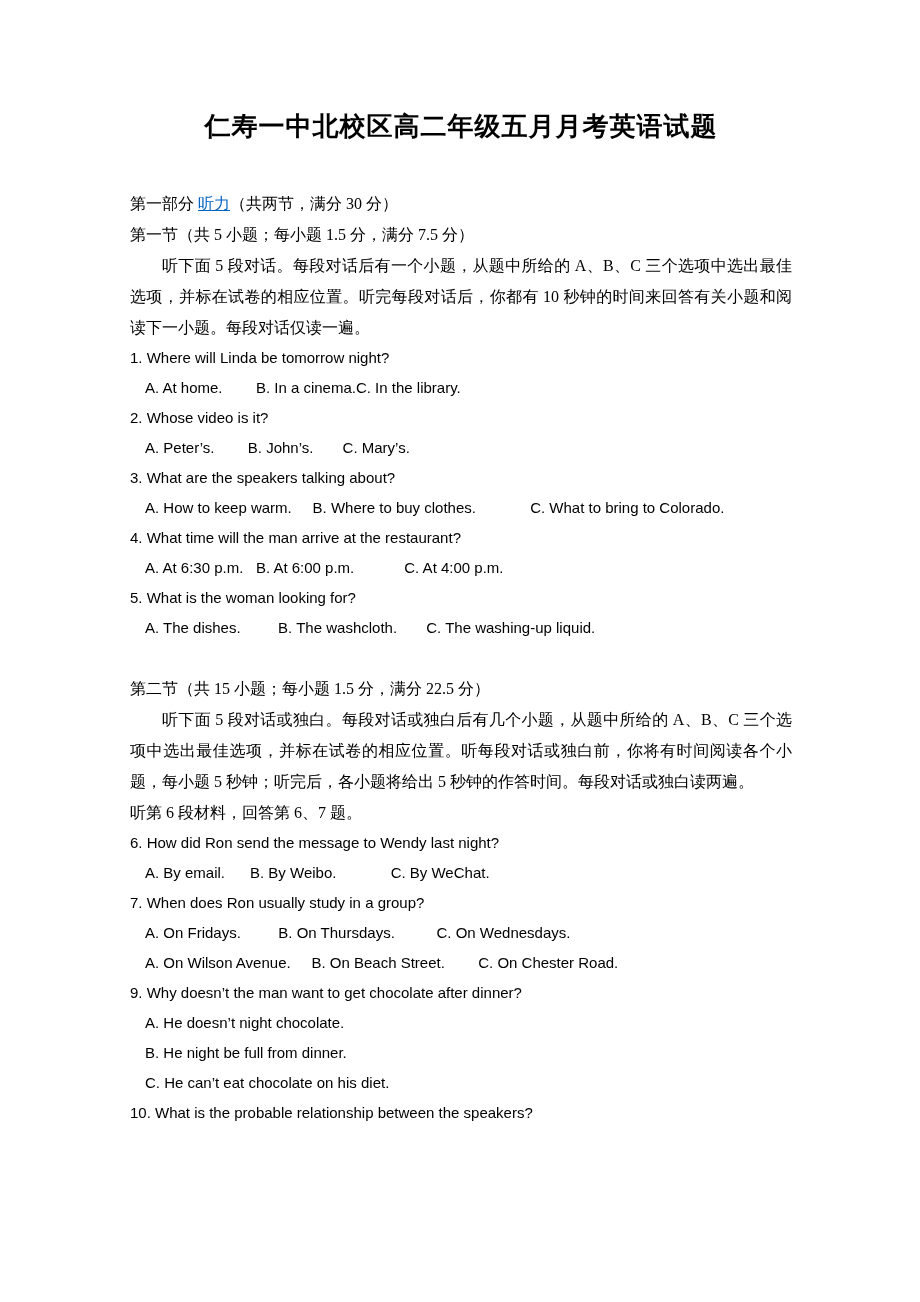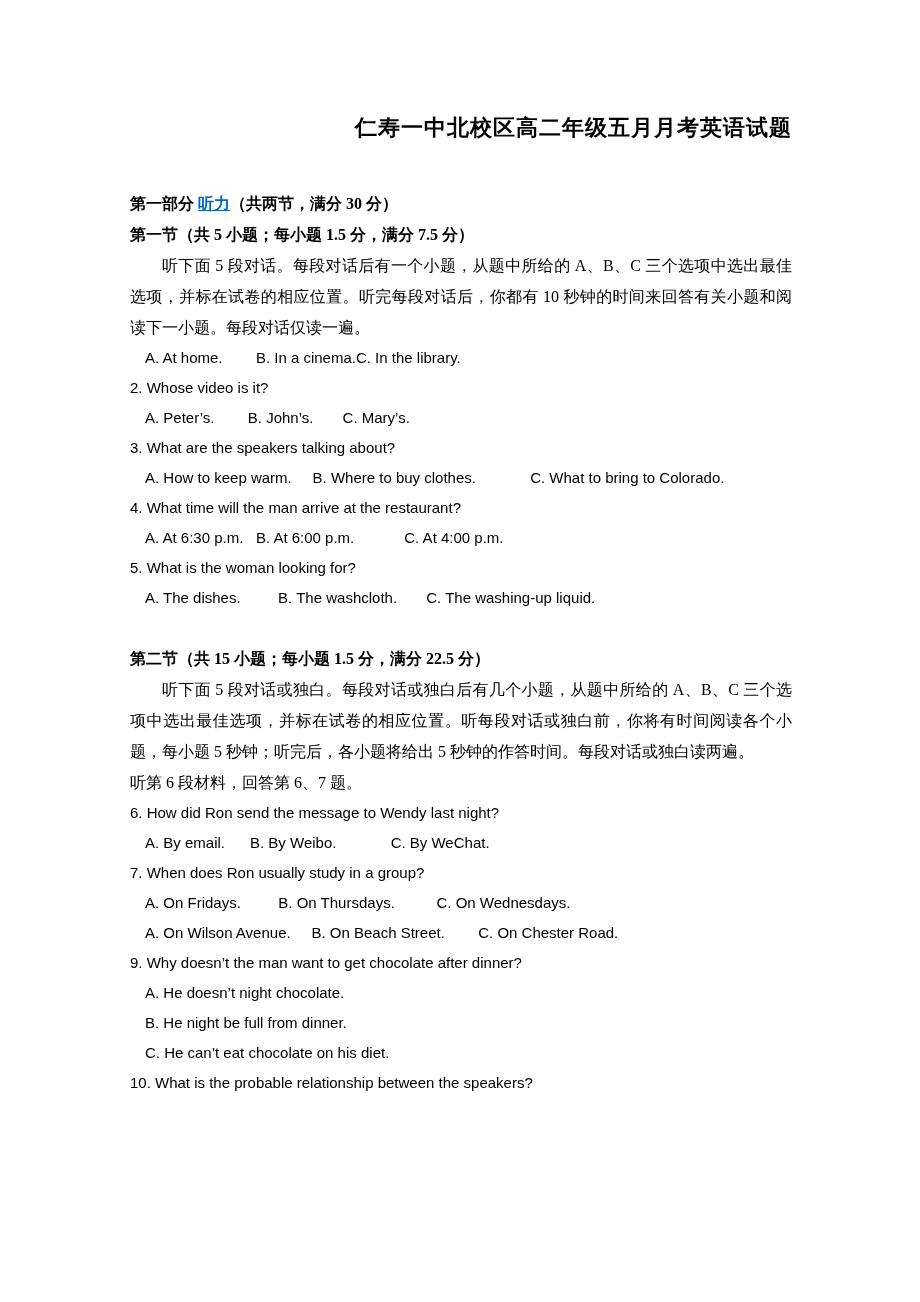--- a/index.html
+++ b/index.html
@@ -7,31 +7,31 @@
   body {
     width: 920px;
     height: 1302px;
     margin: 0 auto;
     font-family: "Liberation Serif", serif;
     color: #000000;
     overflow: hidden;
   }
   .page { padding: 112px 128px 40px 130px; }
   .doc-title {
-    font-family: Liberation Sans, sans-serif;
-    font-size: 22px;
+    font-family: Liberation Mono, monospace;
+    font-size: 26px;
     font-weight: 700;
-    text-align: right;
+    text-align: center;
     line-height: 32px;
     margin-bottom: 44px;
     letter-spacing: 1px;
   }
   .doc-heading {
     font-size: 16px;
-    font-weight: 700;
+    font-weight: 400;
     line-height: 31px;
     white-space: pre-wrap;
   }
   .doc-para {
     font-size: 16px;
     line-height: 31px;
     text-align: justify;
     text-indent: 2em;
   }
   .doc-material {
@@ -60,20 +60,21 @@
 </style>
 </head>
 <body>
 
 <div class="page">
   <h1 class="doc-title">仁寿一中北校区高二年级五月月考英语试题</h1>
   <div>
       <div class="doc-heading"><span>第一部分 </span><span class="doc-link">听力</span><span>（共两节，满分 30 分）</span></div>
       <div class="doc-heading">第一节（共 5 小题；每小题 1.5 分，满分 7.5 分）</div>
       <div class="doc-para">听下面 5 段对话。每段对话后有一个小题，从题中所给的 A、B、C 三个选项中选出最佳选项，并标在试卷的相应位置。听完每段对话后，你都有 10 秒钟的时间来回答有关小题和阅读下一小题。每段对话仅读一遍。</div>
+      <div class="doc-question">1. Where will Linda be tomorrow night?</div>
       <div class="doc-option">A. At home.        B. In a cinema.C. In the library.</div>
       <div class="doc-question">2. Whose video is it?</div>
       <div class="doc-option">A. Peter’s.        B. John’s.       C. Mary’s.</div>
       <div class="doc-question">3. What are the speakers talking about?</div>
       <div class="doc-option">A. How to keep warm.     B. Where to buy clothes.             C. What to bring to Colorado.</div>
       <div class="doc-question">4. What time will the man arrive at the restaurant?</div>
       <div class="doc-option">A. At 6:30 p.m.   B. At 6:00 p.m.            C. At 4:00 p.m.</div>
       <div class="doc-question">5. What is the woman looking for?</div>
       <div class="doc-option">A. The dishes.         B. The washcloth.       C. The washing-up liquid.</div>
       <div class="doc-spacer"></div>

